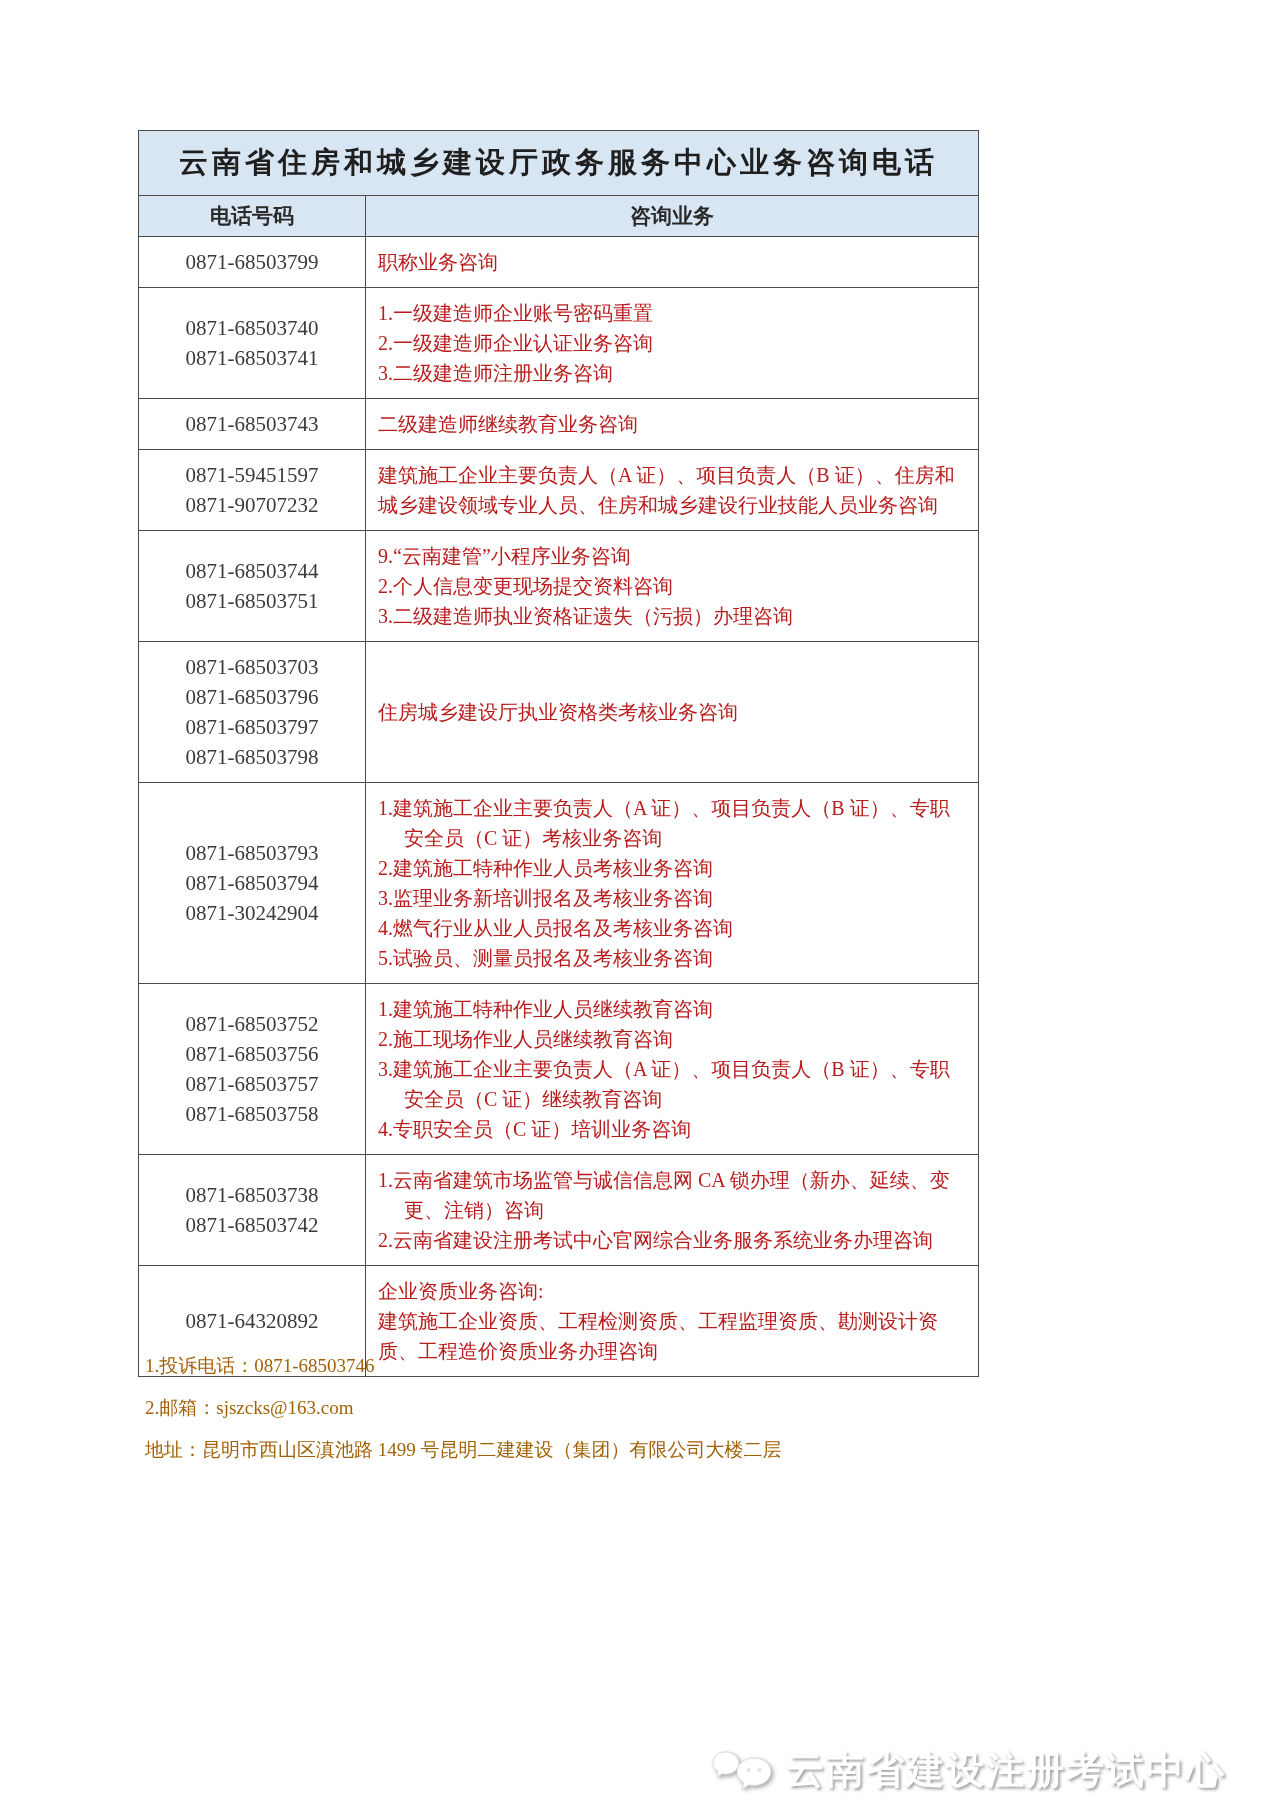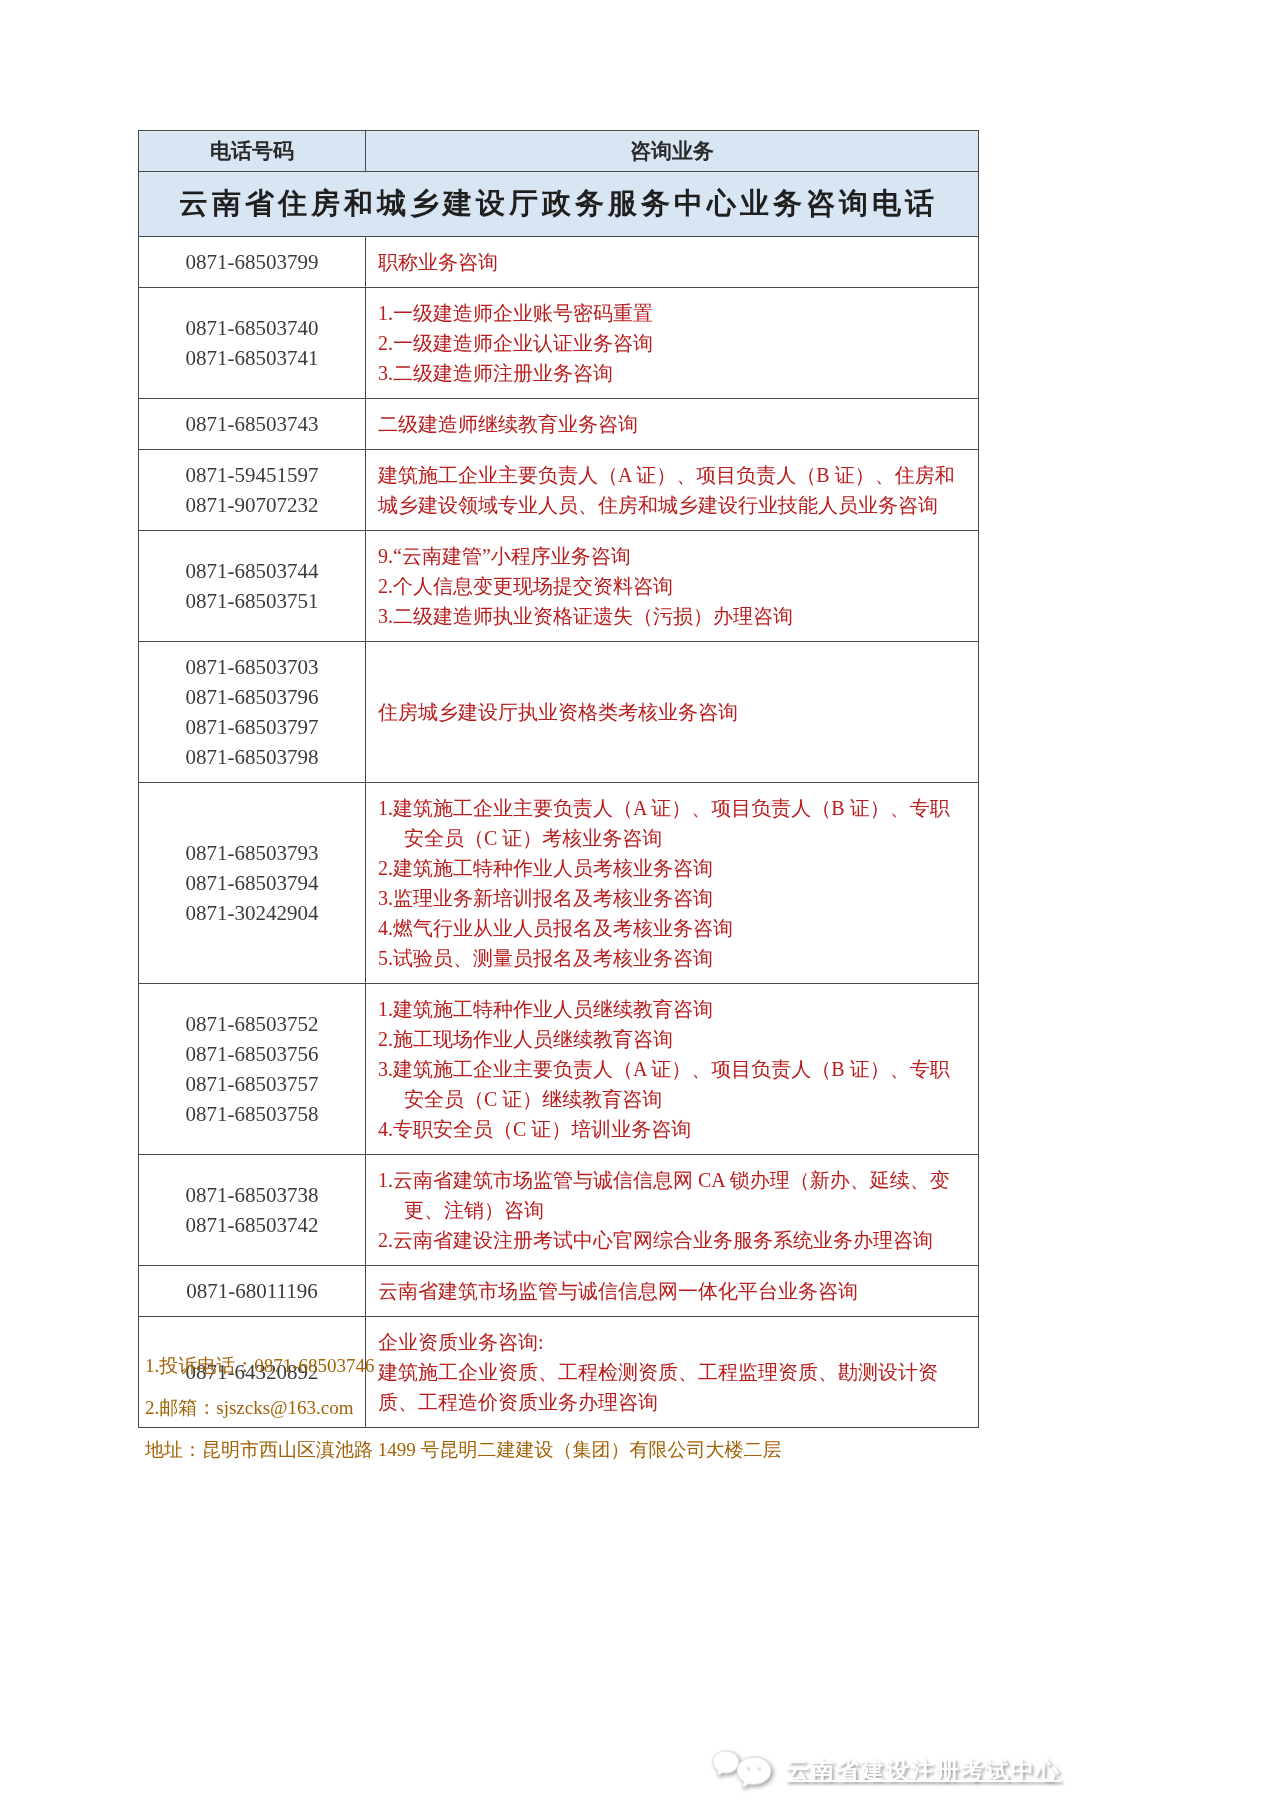--- a/index.html
+++ b/index.html
@@ -81,48 +81,47 @@
   
   .watermark {
     position: absolute;
     left: 712px;
     top: 1745px;
     display: flex;
     align-items: center;
     gap: 10px;
   }
   .watermark-text {
-    font-size: 23px;
+    font-size: 38px;
     font-weight: bold;
     letter-spacing: 2px;
     color: #ffffff;
     text-shadow: 2px 2px 3px rgba(145,145,145,0.85);
     white-space: nowrap;
-    text-decoration: underline;
   }
   .watermark-icon svg {
     display: block;
     filter: drop-shadow(2px 2px 2px rgba(145,145,145,0.8));
   }
 </style>
 </head>
 <body>
 
 <table class="doc-table">
   <colgroup>
     <col class="col-phone">
     <col>
   </colgroup>
   <thead>
     <tr>
+      <th class="title-cell" colspan="2">云南省住房和城乡建设厅政务服务中心业务咨询电话</th>
+    </tr>
+    <tr>
       <th class="head-cell">电话号码</th>
       <th class="head-cell">咨询业务</th>
-    </tr>
-    <tr>
-      <th class="title-cell" colspan="2">云南省住房和城乡建设厅政务服务中心业务咨询电话</th>
     </tr>
   </thead>
   <tbody>
       <tr>
         <td class="phone-cell">
           <div class="phone-line">0871-68503799</div>
         </td>
         <td class="service-cell">
           <div class="service-line">职称业务咨询</div>
         </td>
@@ -206,28 +205,20 @@
         </td>
       </tr>
       <tr>
         <td class="phone-cell">
           <div class="phone-line">0871-68503738</div>
           <div class="phone-line">0871-68503742</div>
         </td>
         <td class="service-cell">
           <div class="service-line numbered">1.云南省建筑市场监管与诚信信息网 CA 锁办理（新办、延续、变更、注销）咨询</div>
           <div class="service-line numbered">2.云南省建设注册考试中心官网综合业务服务系统业务办理咨询</div>
-        </td>
-      </tr>
-      <tr>
-        <td class="phone-cell">
-          <div class="phone-line">0871-68011196</div>
-        </td>
-        <td class="service-cell">
-          <div class="service-line">云南省建筑市场监管与诚信信息网一体化平台业务咨询</div>
         </td>
       </tr>
       <tr>
         <td class="phone-cell">
           <div class="phone-line">0871-64320892</div>
         </td>
         <td class="service-cell">
           <div class="service-line">企业资质业务咨询:</div>
           <div class="service-line">建筑施工企业资质、工程检测资质、工程监理资质、勘测设计资质、工程造价资质业务办理咨询</div>
         </td>

